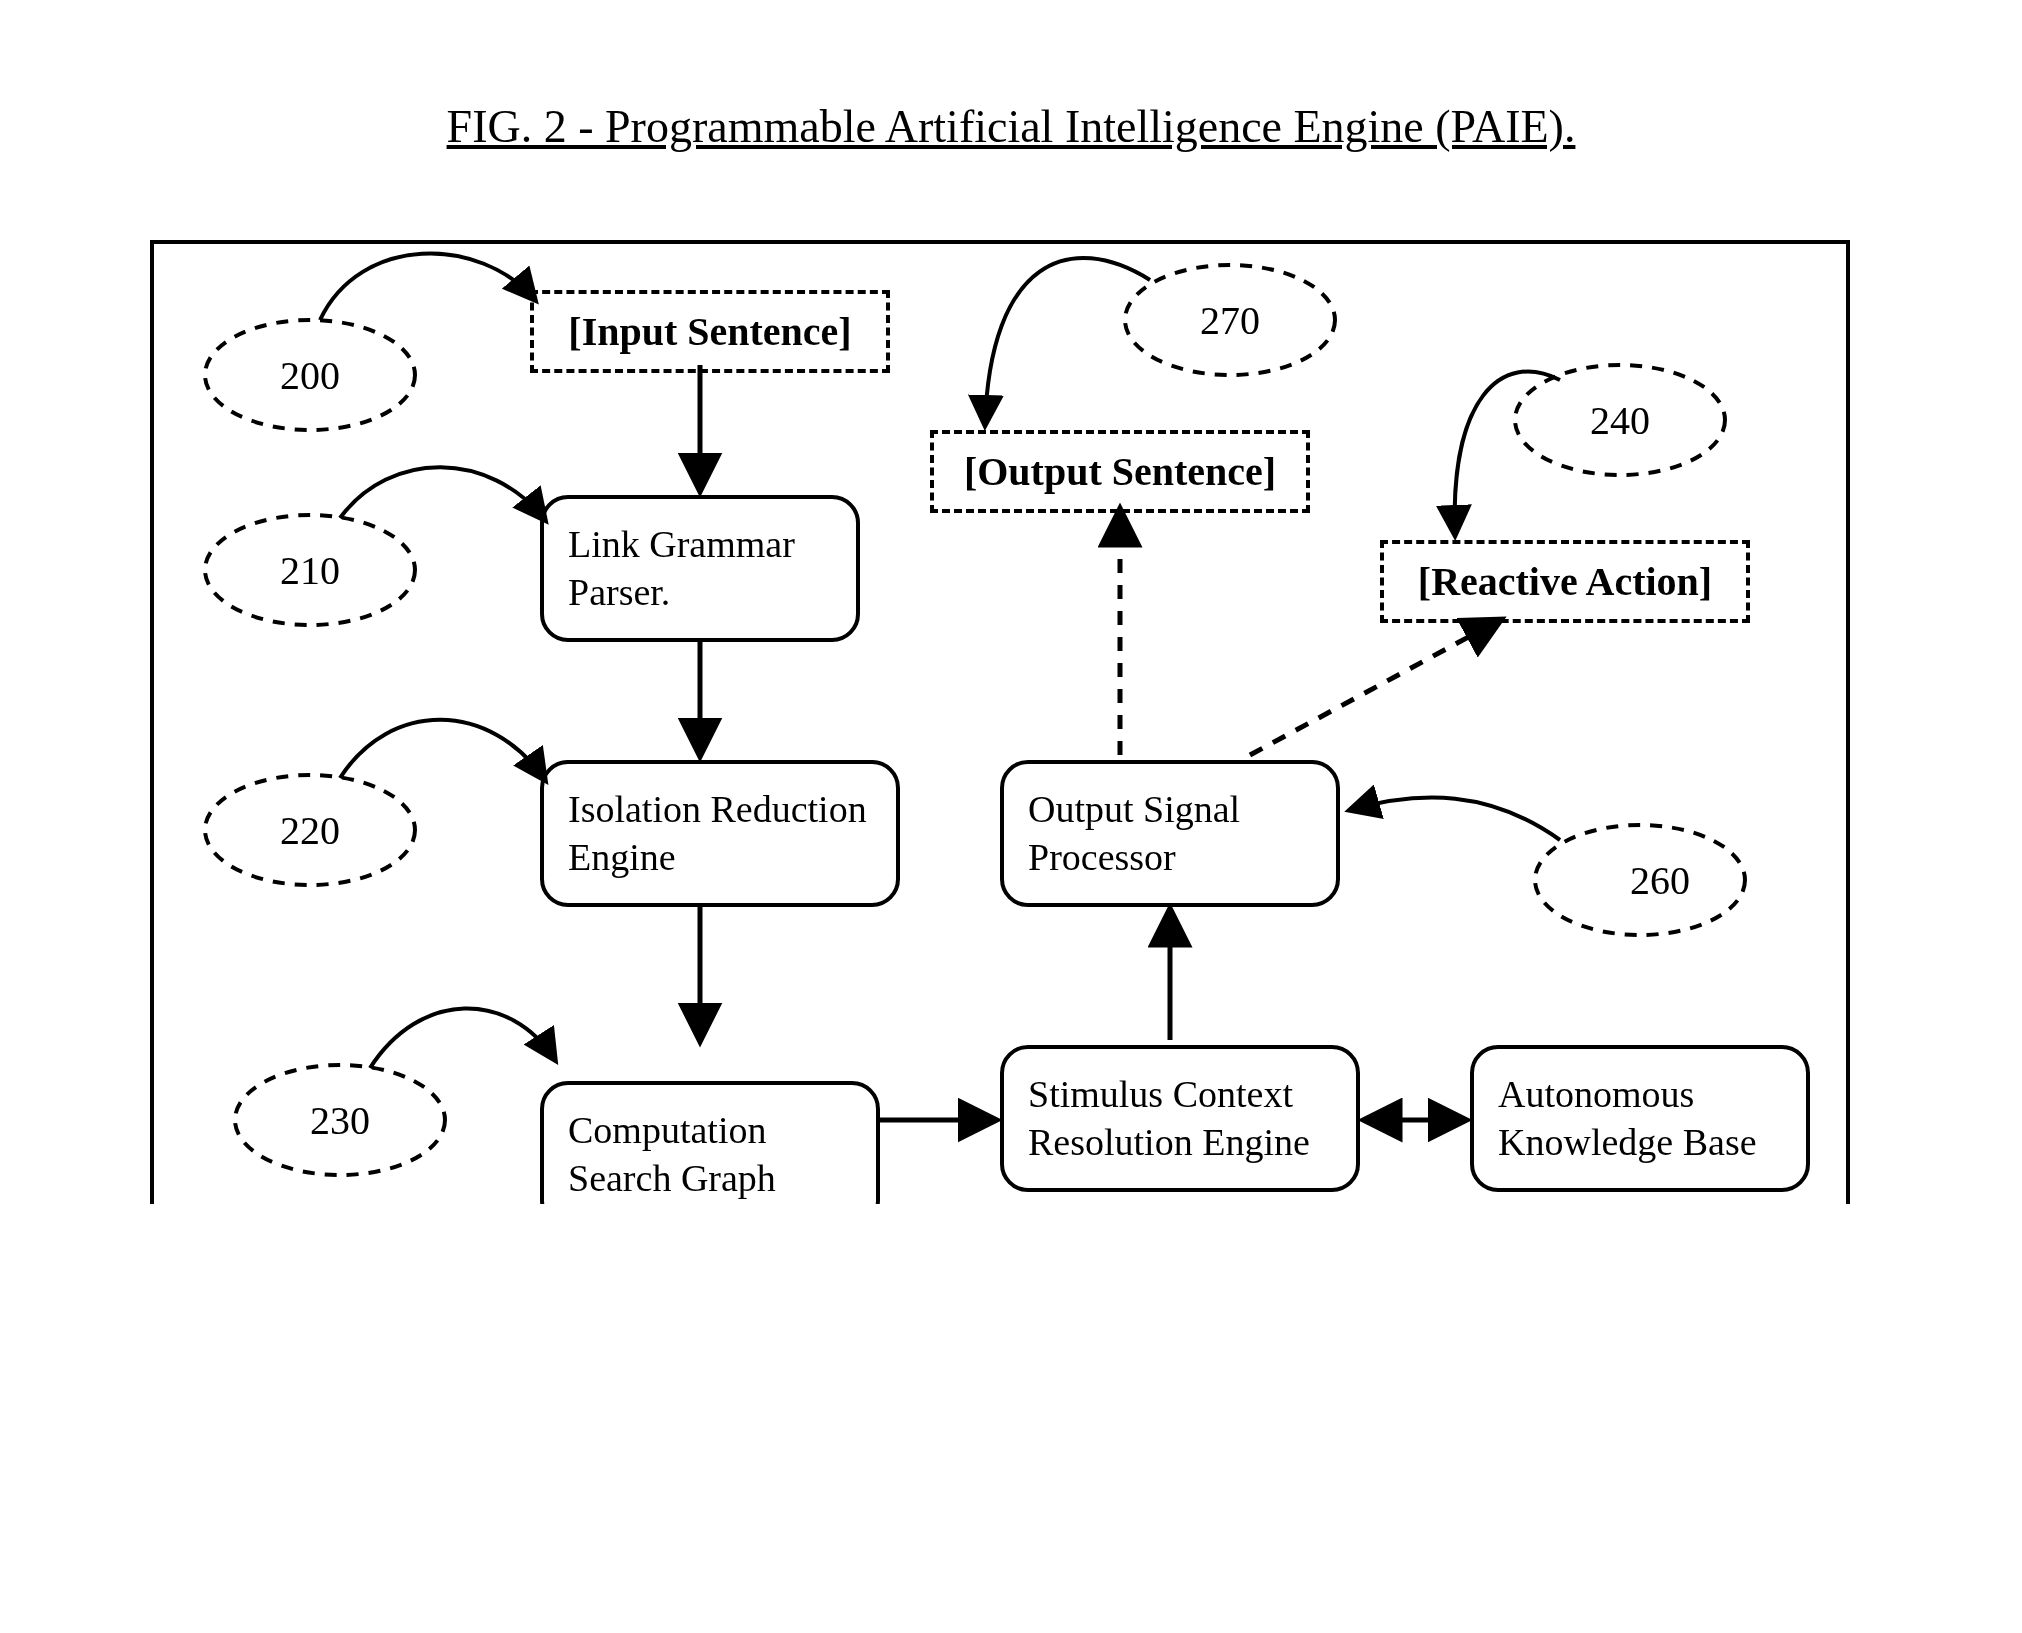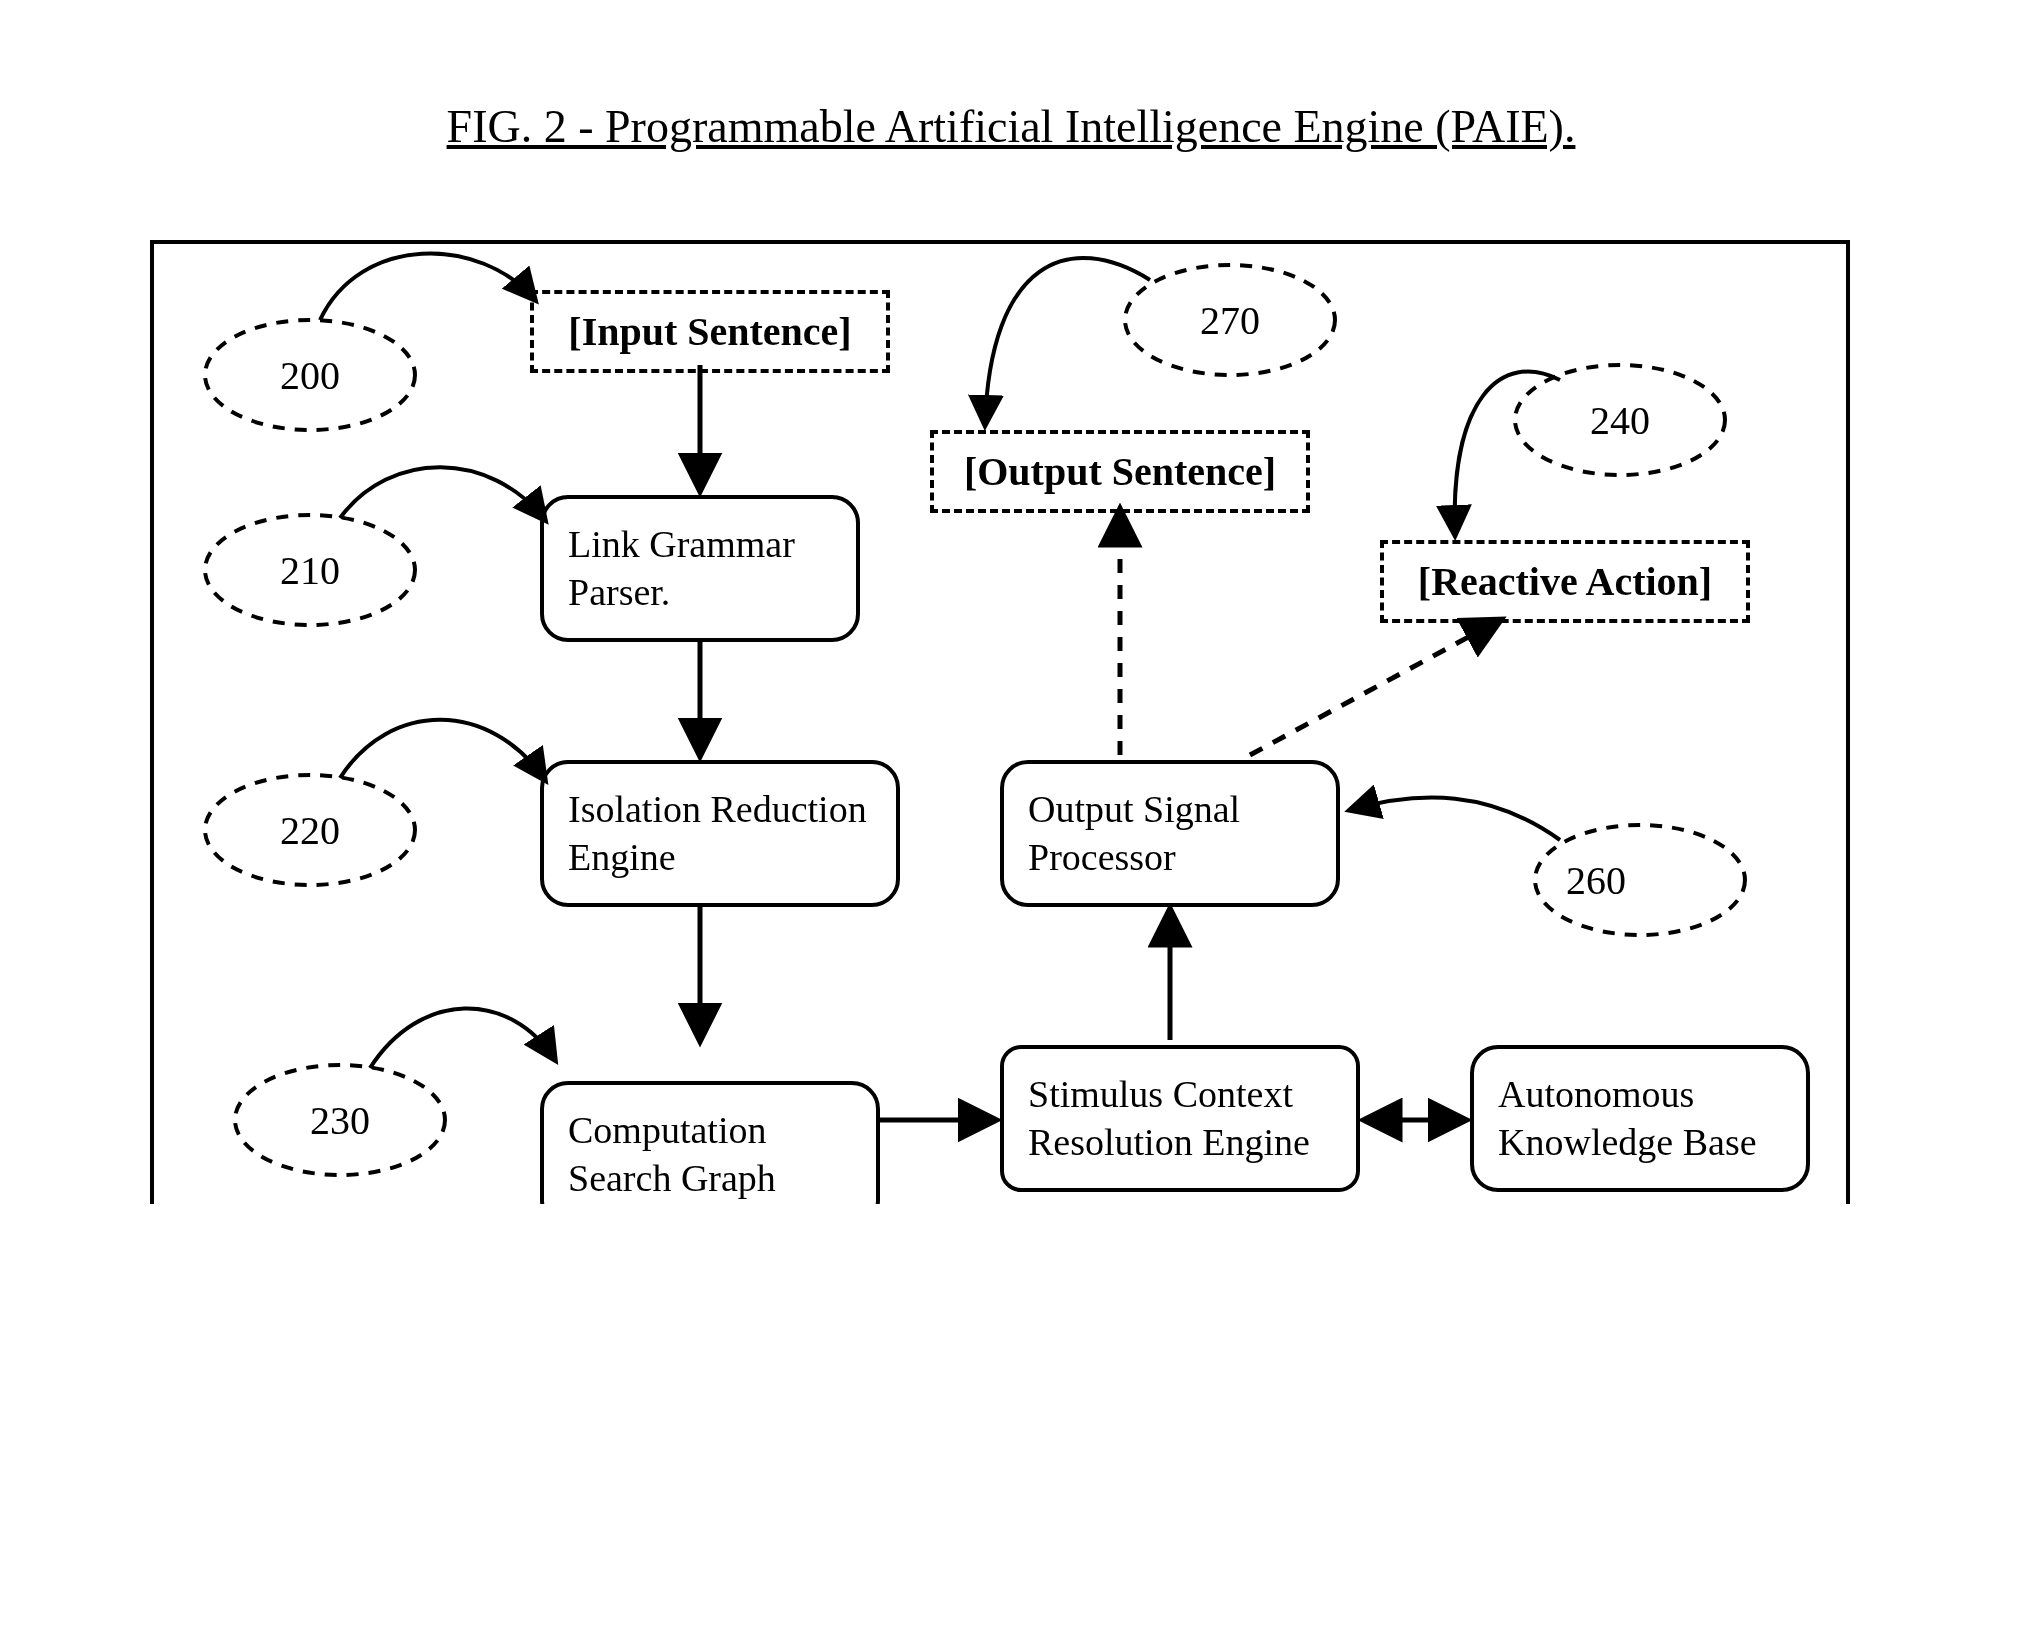--- a/index.html
+++ b/index.html
@@ -83,21 +83,21 @@
   <div class="dashed-box" style="left:930px; top:430px; width:380px;">[Output Sentence]</div>
 
   <div class="dashed-box" style="left:1380px; top:540px; width:370px;">[Reactive Action]</div>
 
   <div class="box" style="left:540px; top:495px; width:320px;">Link Grammar Parser.</div>
 
   <div class="box" style="left:540px; top:760px; width:360px;">Isolation Reduction Engine</div>
 
   <div class="box" style="left:540px; top:1045px; width:340px;margin-top:36px;">Computation Search Graph</div>
 
-  <div class="box" style="left:1000px; top:1045px; width:360px;border-radius:21px;">Stimulus Context Resolution Engine</div>
+  <div class="box" style="left:1000px; top:1045px; width:360px;">Stimulus Context Resolution Engine</div>
 
   <div class="box" style="left:1000px; top:760px; width:340px;">Output Signal Processor</div>
 
   <div class="box" style="left:1470px; top:1045px; width:340px;">Autonomous Knowledge Base</div>
 
   <svg class="overlay" viewBox="0 0 2022 1633">
     <defs>
       <marker id="arrow" viewBox="0 0 12 12" refX="10" refY="6" markerWidth="9" markerHeight="9" orient="auto-start-reverse">
         <path d="M 0 0 L 12 6 L 0 12 z" fill="#000"></path>
       </marker>
@@ -149,17 +149,17 @@
     <ellipse cx="1620" cy="420" rx="105" ry="55" fill="none" stroke="#000" stroke-width="4" stroke-dasharray="12 10"></ellipse>
     <path d="M 1560 380 C 1500 350, 1450 400, 1455 535" fill="none" stroke="#000" stroke-width="4" marker-end="url(#arrow)"></path>
   </svg>
 
   <div class="bubble-label" style="left:310px; top:375px;">200</div>
   <div class="bubble-label" style="left:310px; top:570px;">210</div>
   <div class="bubble-label" style="left:310px; top:830px;">220</div>
   <div class="bubble-label" style="left:340px; top:1120px;">230</div>
   <div class="bubble-label" style="left:830px; top:1460px;">240</div>
   <div class="bubble-label" style="left:1620px;top:1500px;">250</div>
-  <div class="bubble-label" style="left:1596px;top:880px;">260</div>
+  <div class="bubble-label" style="left:1660px;top:880px;">260</div>
   <div class="bubble-label" style="left:1230px;top:320px;">270</div>
   <div class="bubble-label" style="left:1620px;top:420px;">240</div>
 
 </div>
 
 </body></html>

